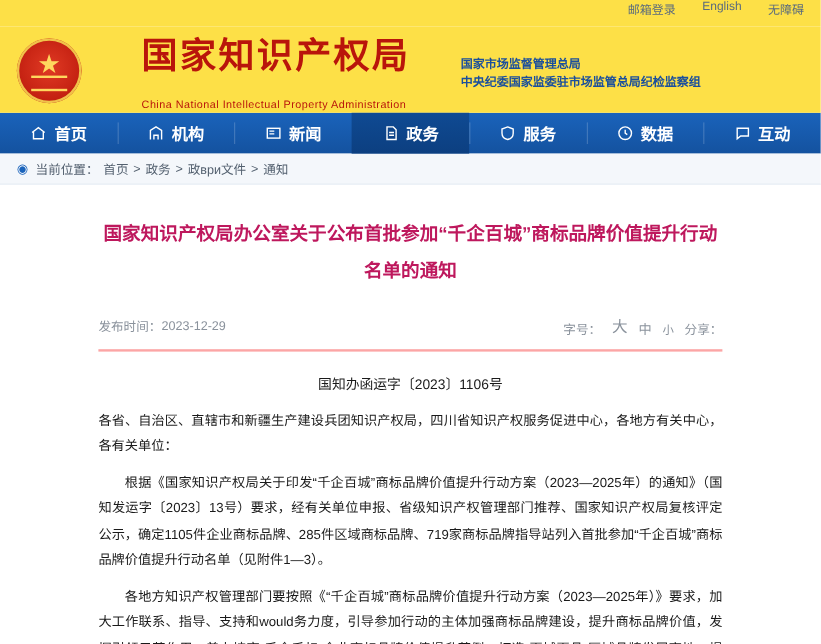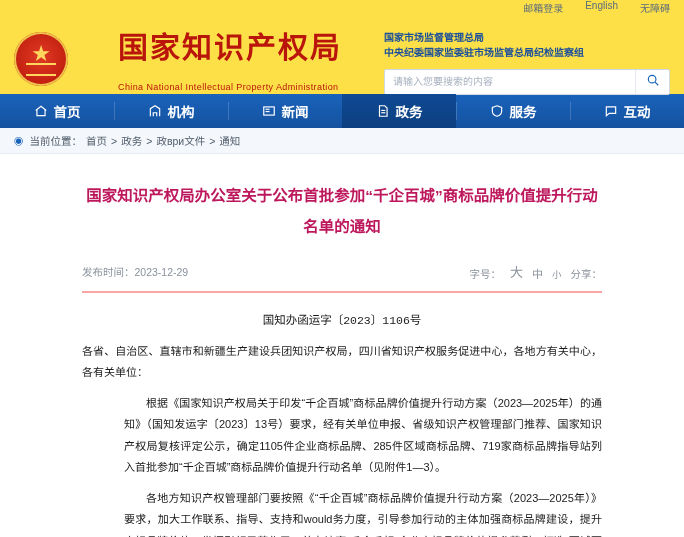--- a/index.html
+++ b/index.html
@@ -211,60 +211,48 @@
   .fs-opt { cursor: pointer; color: #8a929c; }
   .fs-big { font-size: 13px; }
   .fs-mid { font-size: 11px; }
   .fs-sml { font-size: 9.5px; }
 
   .doc-no {
     text-align: center;
     font-size: 11.5px;
     color: #1a1a1a;
     margin: 18px 0 14px;
-    font-family: Liberation Mono, monospace;
   }
   .para {
     font-size: 11px;
     color: #1a1a1a;
     line-height: 1.95;
     text-align: justify;
     margin: 0 0 9px;
   }
-  .indent { text-indent: 2em; margin-left: 42px; }
+  .indent { text-indent: 2em; }
 </style>
 </head>
 <body>
 
 <div class="top-bar">
   <a href="#">邮箱登录</a>
   <a href="#">English</a>
   <a href="#">无障碍</a>
 </div>
 
 <div class="header">
   <div class="emblem"></div>
   <div class="title-block">
     <div class="cn-title">国家知识产权局</div>
     <div class="en-title">China National Intellectual Property Administration</div>
   </div>
   <div class="header-right">
     <div class="org-lines">国家市场监督管理总局</div>
     <div class="org-lines">中央纪委国家监委驻市场监管总局纪检监察组</div>
-    <div class="searchbox">
-      <input type="text" placeholder="请输入您要搜索的内容" style="">
-      <button class="search-btn">
-        <span>
-          <svg width="14" height="14" viewBox="0 0 24 24" fill="none" stroke="#1a63bb" stroke-width="2">
-            <circle cx="10.5" cy="10.5" r="6.5"></circle>
-            <line x1="15.5" y1="15.5" x2="21" y2="21"></line>
-          </svg>
-        </span>
-      </button>
-    </div>
   </div>
 </div>
 
 <div class="nav">
   <div class="nav-item">
     <span class="nav-ico">
       <svg width="14" height="14" viewBox="0 0 24 24" fill="none" stroke="#fff" stroke-width="2">
           <path d="M3 11l9-7 9 7"></path>
           <path d="M5 10v10h14V10"></path>
         </svg>
@@ -300,20 +288,29 @@
     </span>
     <span>政务</span>
   </div>
   <div class="nav-item">
     <span class="nav-ico">
       <svg width="14" height="14" viewBox="0 0 24 24" fill="none" stroke="#fff" stroke-width="2">
           <path d="M12 3l8 3v6c0 5-3.5 8-8 9-4.5-1-8-4-8-9V6z"></path>
         </svg>
     </span>
     <span>服务</span>
+  </div>
+  <div class="nav-item">
+    <span class="nav-ico">
+      <svg width="14" height="14" viewBox="0 0 24 24" fill="none" stroke="#fff" stroke-width="2">
+          <circle cx="12" cy="12" r="9"></circle>
+          <path d="M12 7v5l3 2"></path>
+        </svg>
+    </span>
+    <span>数据</span>
   </div>
   <div class="nav-item">
     <span class="nav-ico">
       <svg width="14" height="14" viewBox="0 0 24 24" fill="none" stroke="#fff" stroke-width="2">
           <path d="M4 5h16v11H9l-5 4z"></path>
         </svg>
     </span>
     <span>互动</span>
   </div>
 </div>

